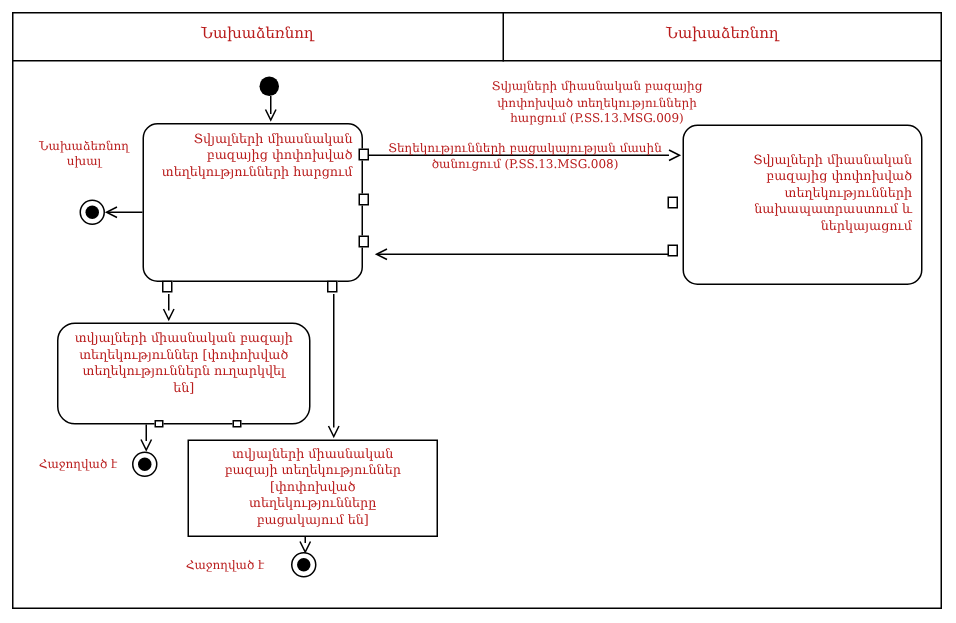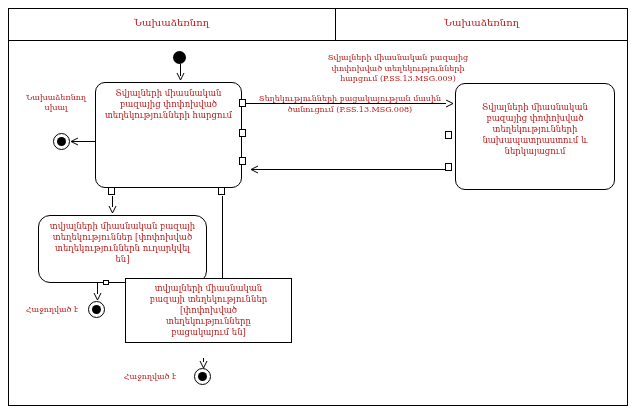--- a/index.html
+++ b/index.html
@@ -8,21 +8,21 @@
     font-family:"DejaVu Serif","DejaVu Sans",serif;color:#b91c1c;
     overflow:hidden;
   }
   .abs{position:absolute;box-sizing:border-box;}
   .frame{border:1px solid #000;}
   .hline{background:#000;height:1px;}
   .vline{background:#000;width:1px;}
   .lane-label{font-size:10px;text-align:center;}
   .activity{
     border:1px solid #000;border-radius:10px;background:#fff;
-    font-size:8.5px;line-height:11px;text-align:center;
+    font-size:8.5px;line-height:11px;text-align:right;
   }
   .state{
     border:1px solid #000;background:#fff;
     font-size:8.5px;line-height:11px;text-align:center;
   }
   .pin{width:7px;height:8px;border:1px solid #000;background:#fff;}
   .pin-s{width:6px;height:5px;border:1px solid #000;background:#fff;}
   .start-node{width:13px;height:13px;border-radius:50%;background:#000;}
   .final-node{width:17px;height:17px;border:1px solid #000;border-radius:50%;background:#fff;}
   .final-node .dot{position:absolute;left:3px;top:3px;width:9px;height:9px;border-radius:50%;background:#000;}
@@ -105,21 +105,21 @@
 
   <div class="abs vline" style="left:97px;top:283px;height:11px;"></div>
   <svg class="ah" style="left:93px;top:292px;" width="9" height="9" viewBox="0 0 9 9">
       <path d="M1,1 L4.5,8 L8,1" fill="none" stroke="#000" stroke-width="1"></path>
     </svg>
   <div class="abs final-node" style="left:88px;top:301px;">
       <div class="dot"></div>
     </div>
   <div class="abs note-label" style="left:22px;top:305px;width:60px;">Հաջողված է</div>
 
-  <div class="abs state" style="left:125px;top:278px;width:167px;height:65px;padding:4px 22px 0;">
+  <div class="abs state" style="left:125px;top:293px;width:167px;height:65px;padding:4px 22px 0;">
     <span>տվյալների միասնական բազայի տեղեկություններ [փոփոխված տեղեկությունները բացակայում են]</span>
   </div>
 
   <div class="abs vline" style="left:203px;top:358px;height:4px;"></div>
   <svg class="ah" style="left:199px;top:360px;" width="9" height="9" viewBox="0 0 9 9">
       <path d="M1,1 L4.5,8 L8,1" fill="none" stroke="#000" stroke-width="1"></path>
     </svg>
   <div class="abs final-node" style="left:194px;top:368px;">
       <div class="dot"></div>
     </div>

